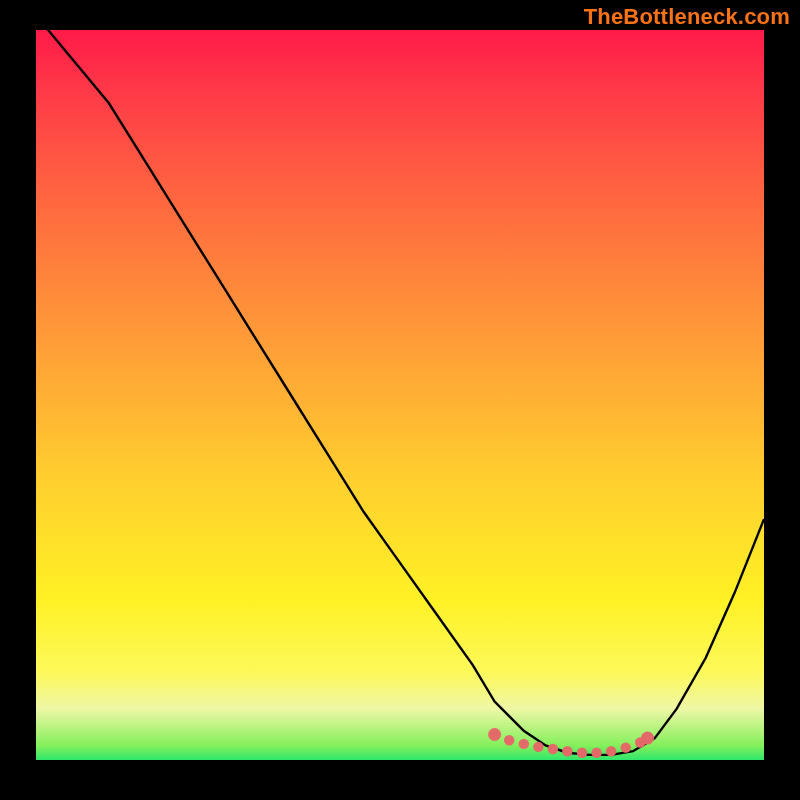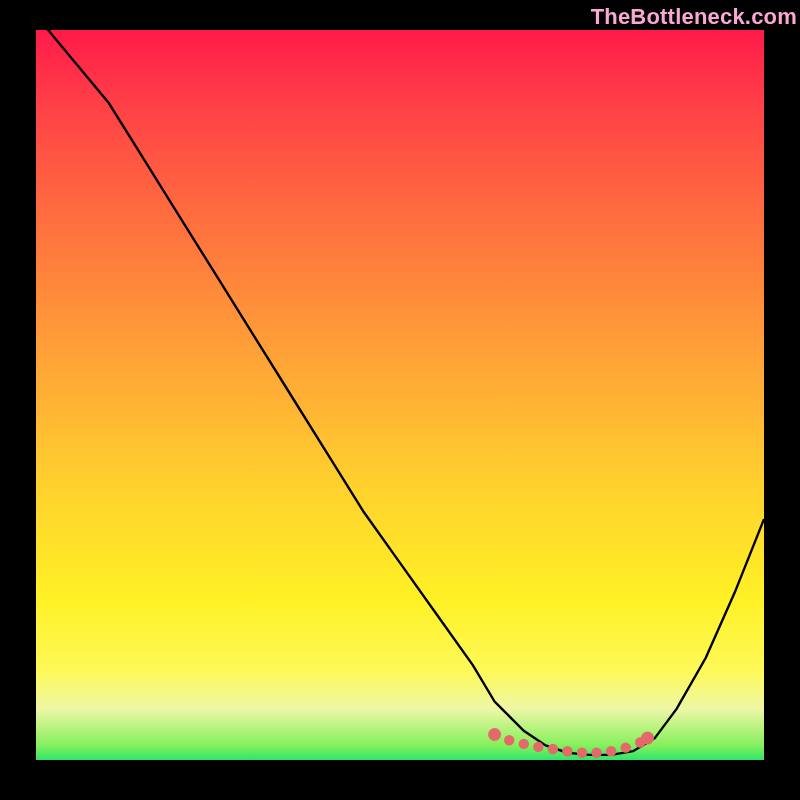--- a/index.html
+++ b/index.html
@@ -13,22 +13,22 @@
   }
   .frame {
     position: relative;
     width: 800px;
     height: 800px;
     background: #000;
   }
   .watermark {
     position: absolute;
     top: 4px;
-    right: 3px;
-    color: #f9a8d4;
+    right: 10px;
+    color: #f97316;
     font-size: 22px;
     font-weight: 600;
     letter-spacing: 0.2px;
     z-index: 5;
   }
   .plot-area {
     position: absolute;
     left: 36px;
     top: 30px;
     width: 728px;

